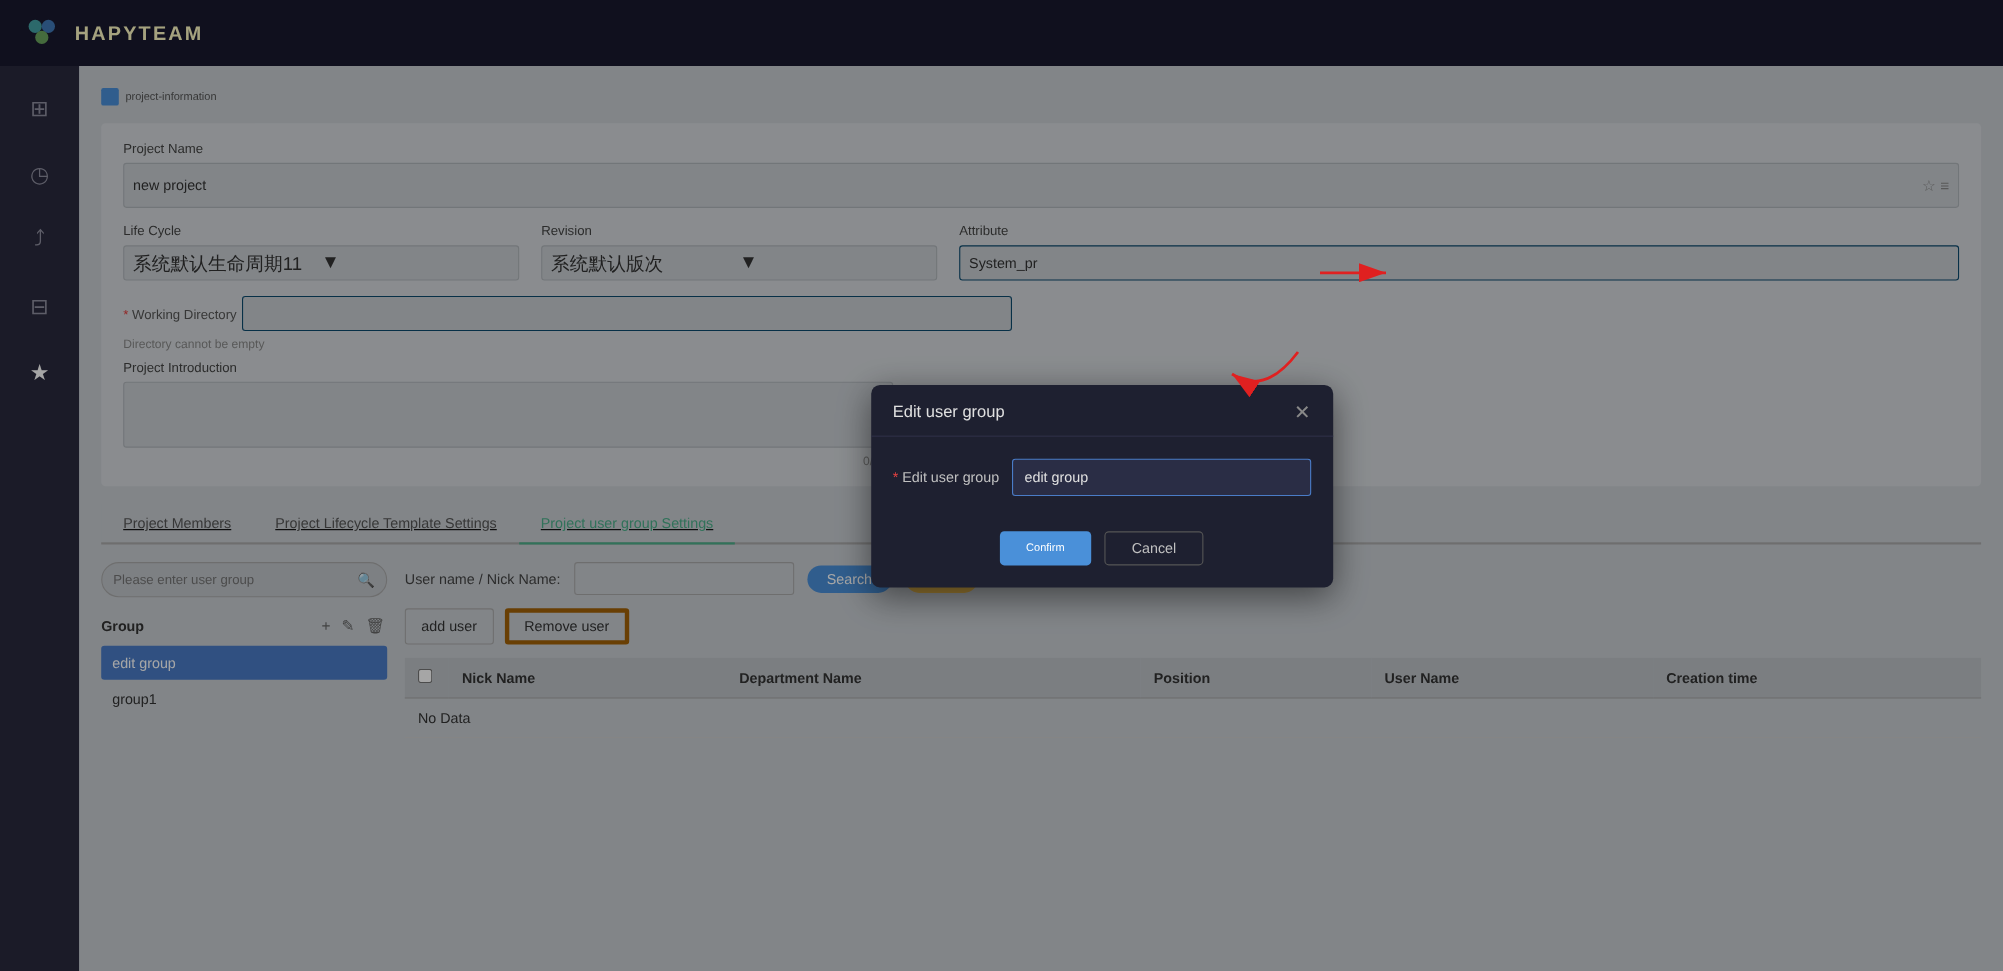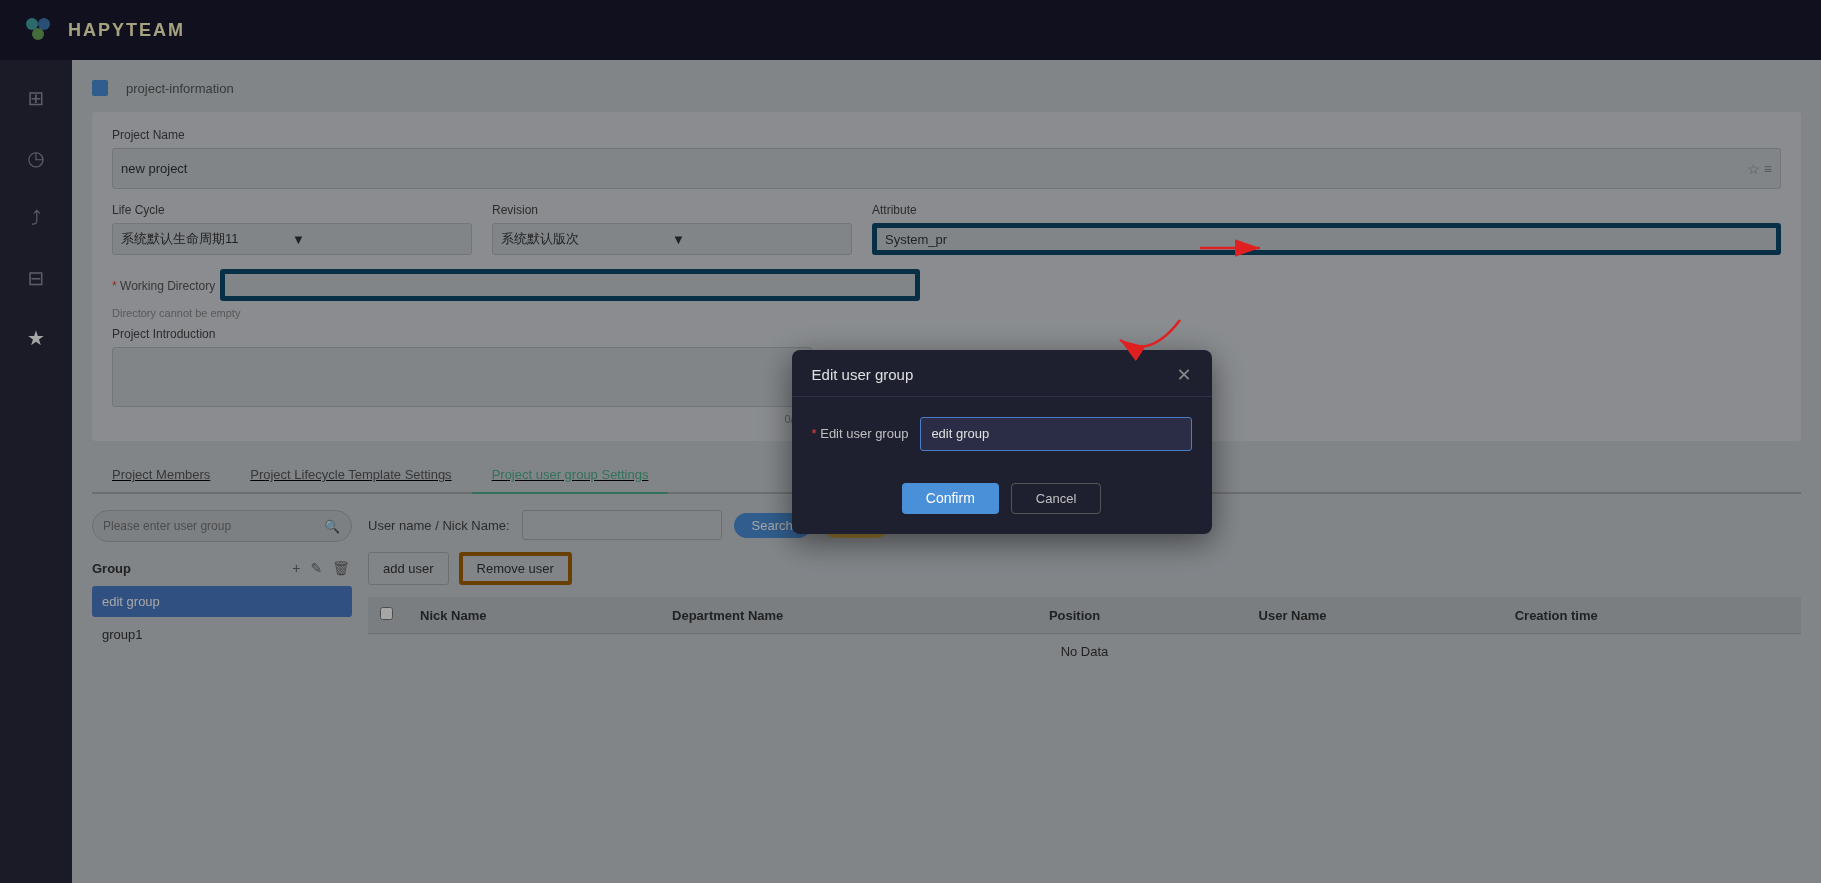--- a/index.html
+++ b/index.html
@@ -82,22 +82,21 @@
     }
     .breadcrumb-icon {
       width: 16px;
       height: 16px;
       background: #4a90d9;
       border-radius: 2px;
       display: inline-block;
     }
     .breadcrumb-text {
       color: #555;
-      font-size: 13px;
-      margin-left: 12px;
+      font-size: 10px;
     }
 
     
     .form-card {
       background: #d4d8dc;
       border-radius: 4px;
       padding: 16px 20px;
       margin-bottom: 16px;
     }
     .form-label {
@@ -154,31 +153,31 @@
       align-items: center;
       background: #c8cdd2;
       border: 1px solid #b0b5ba;
       border-radius: 3px;
       padding: 0 8px;
       height: 32px;
       cursor: pointer;
     }
     .select-field span {
       flex: 1;
-      font-size: 13px;
+      font-size: 17px;
       color: #333;
     }
     .select-arrow {
       color: #888;
       font-size: 12px;
     }
 
     .text-input {
       background: #c8cdd2;
-      border: 5px solid #0c4a6e;
+      border: 1px solid #0c4a6e;
       border-radius: 3px;
       padding: 0 8px;
       height: 32px;
       font-size: 13px;
       color: #333;
       outline: none;
       width: 100%;
     }
 
     .directory-label {
@@ -390,21 +389,20 @@
       background: #bdc2c7;
       border-bottom: 1px solid #aaa;
     }
     .data-table td {
       padding: 10px 12px;
       font-size: 13px;
       color: #333;
       border-bottom: 1px solid #ccc;
     }
     .no-data {
-      text-align: center;
       padding: 30px;
       color: #888;
       font-size: 13px;
     }
     .checkbox-th {
       width: 40px;
     }
 
     
     .modal-overlay {
@@ -483,21 +481,21 @@
       justify-content: center;
       gap: 12px;
       padding: 12px 20px 20px;
     }
     .btn-confirm {
       background: #4a90d9;
       color: #fff;
       border: none;
       border-radius: 4px;
       padding: 7px 24px;
-      font-size: 14px;
+      font-size: 10px;
       cursor: pointer;
       min-width: 80px;
     }
     .btn-cancel {
       background: transparent;
       color: #c0c0c0;
       border: 1px solid #555;
       border-radius: 4px;
       padding: 7px 24px;
       font-size: 13px;

